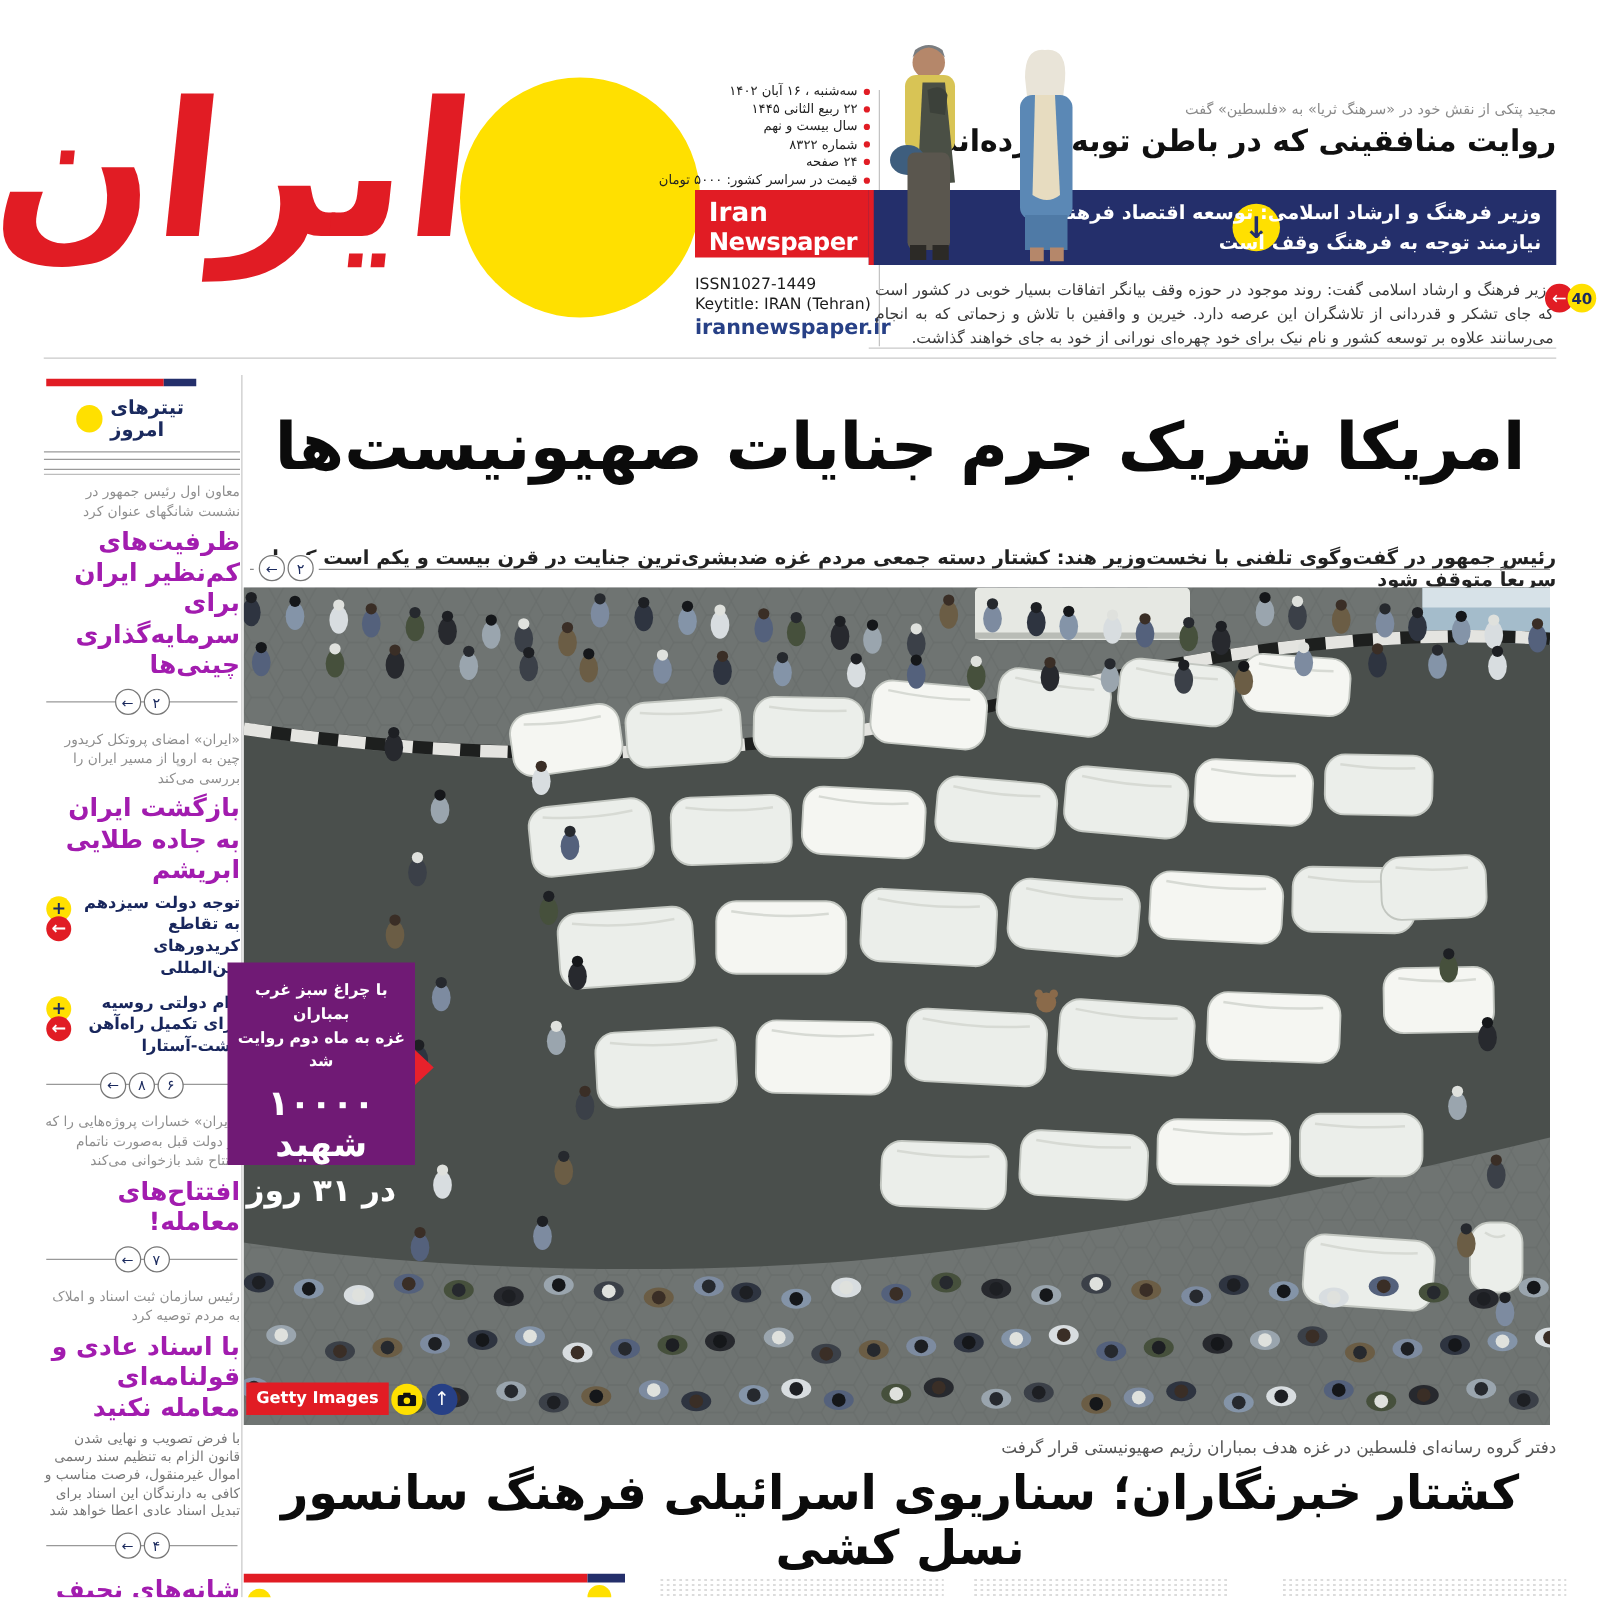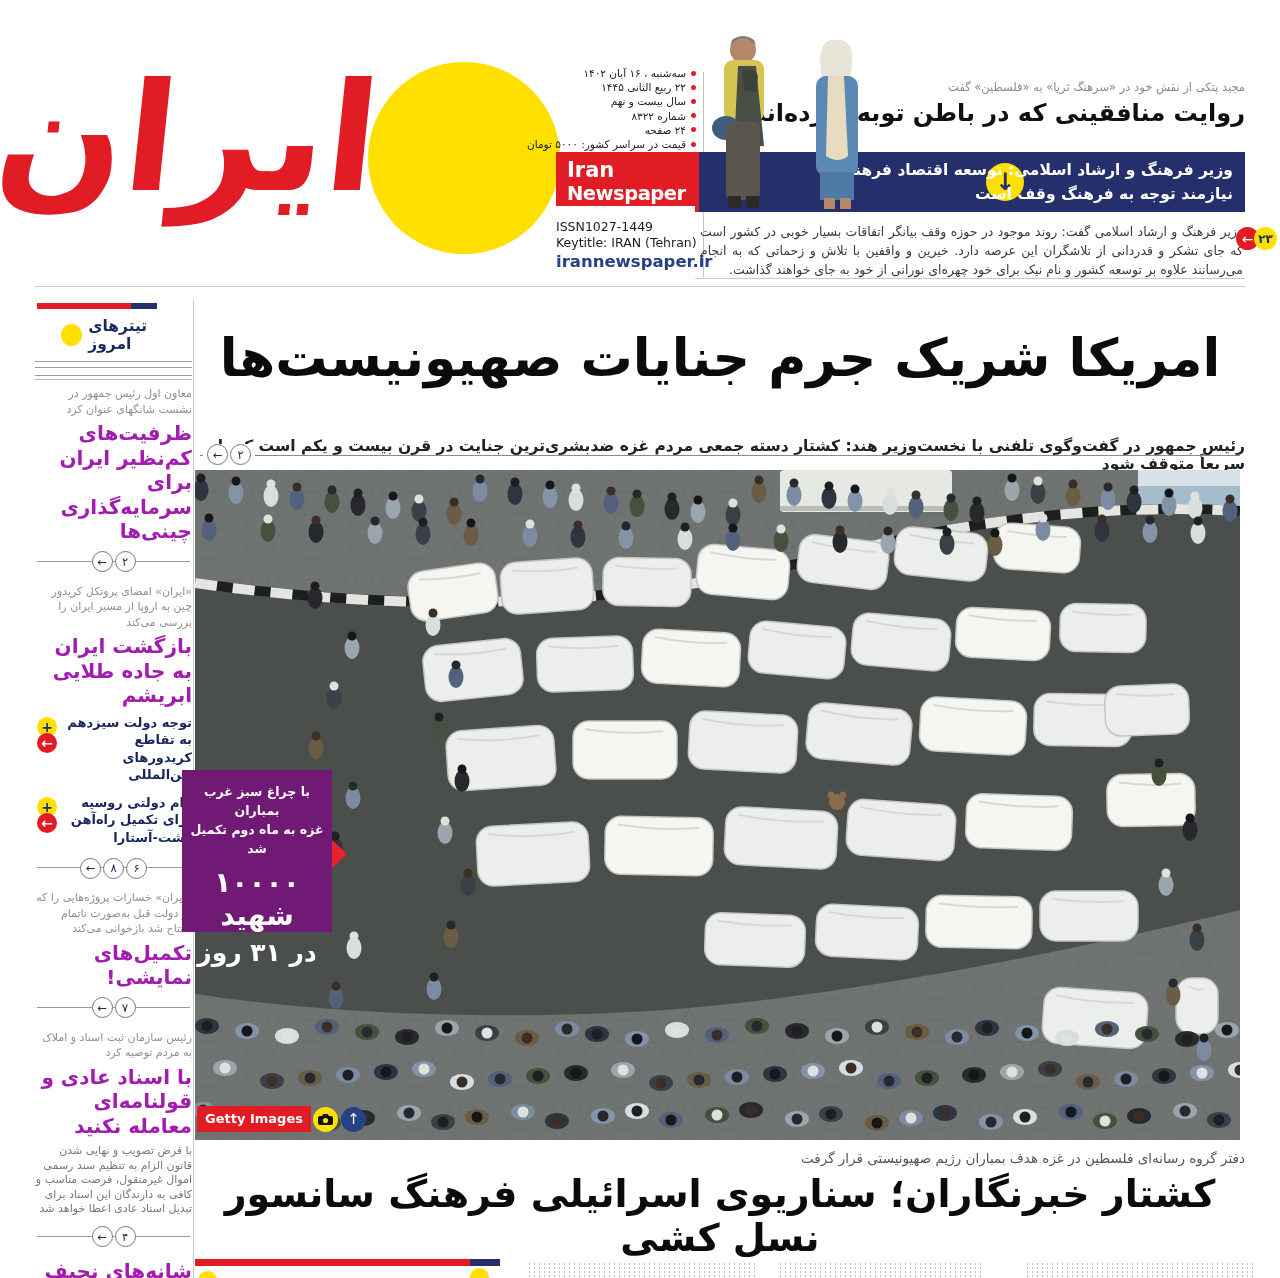--- a/index.html
+++ b/index.html
@@ -187,21 +187,21 @@
     <rect x="118" y="40" width="42" height="100" rx="10" fill="#5b88b5"></rect>
     <path d="M130,40 L146,40 L150,120 Q140,128 128,120 Z" fill="#e7dcc0"></path>
     <rect x="122" y="136" width="34" height="28" fill="#4f7aa6"></rect>
     <rect x="126" y="162" width="11" height="11" fill="#b5876a"></rect>
     <rect x="142" y="162" width="11" height="11" fill="#b5876a"></rect>
   </svg>
 
   <div class="ts-body">وزیر فرهنگ و ارشاد اسلامی گفت: روند موجود در حوزه وقف بیانگر اتفاقات بسیار خوبی در کشور است که جای تشکر و قدردانی از تلاشگران این عرصه دارد. خیرین و واقفین با تلاش و زحماتی که به انجام می‌رسانند علاوه بر توسعه کشور و نام نیک برای خود چهره‌ای نورانی از خود به جای خواهند گذاشت.</div>
   <div class="badge23">
     <div class="circ-ico r">←</div>
-    <div class="circ-ico y">۲۳</div>
+    <div class="circ-ico y">40</div>
   </div>
 
   <div class="hline" style="left:695px;top:278px;width:550px;"></div>
   <div class="hline" style="left:35px;top:286px;width:1210px;"></div>
 
   <div class="sidebar">
     <div class="sb-topbar">
         <div class="r"></div>
         <div class="b"></div>
       </div>
@@ -242,21 +242,21 @@
       <div class="pgmark">
         <div class="line"></div>
         <div class="mcirc">←</div>
         <div class="mcirc">۸</div>
         <div class="mcirc">۶</div>
       </div>
     </div>
 
     <div>
       <div class="sb-kicker">«ایران» خسارات پروژه‌هایی را که در دولت قبل به‌صورت ناتمام افتتاح شد بازخوانی می‌کند</div>
-      <div class="sb-headline">تکمیل‌های نمایشی!</div>
+      <div class="sb-headline">افتتاح‌های معامله!</div>
       <div class="pgmark">
         <div class="line"></div>
         <div class="mcirc">←</div>
         <div class="mcirc">۷</div>
       </div>
     </div>
 
     <div>
       <div class="sb-kicker">رئیس سازمان ثبت اسناد و املاک به مردم توصیه کرد</div>
       <div class="sb-headline">با اسناد عادی و قولنامه‌ای معامله نکنید</div>
@@ -760,21 +760,21 @@
           <ellipse cx="1024" cy="650" rx="12" ry="8" fill="#3b4048"></ellipse>
           <circle cx="1024" cy="650" r="5.5" fill="#1d1f23"></circle>
         </g>
     </svg>
   </div>
 
   <div class="overlay-red">
     <div class="tail"></div>
     <div class="ov-k">
       <div>با چراغ سبز غرب بمباران</div>
-      <div>غزه به ماه دوم تکمیل شد</div>
+      <div>غزه به ماه دوم روایت شد</div>
     </div>
     <div class="ov-b1">۱۰۰۰۰ شهید</div>
     <div class="ov-b2">در ۳۱ روز</div>
   </div>
 
   <div class="credit ltr">
     <div class="tag">Getty Images</div>
     <div class="circ-ico yc">
       <svg width="15" height="11" viewBox="0 0 15 11">
           <rect x="0" y="2" width="15" height="9" rx="2" fill="#111"></rect>

